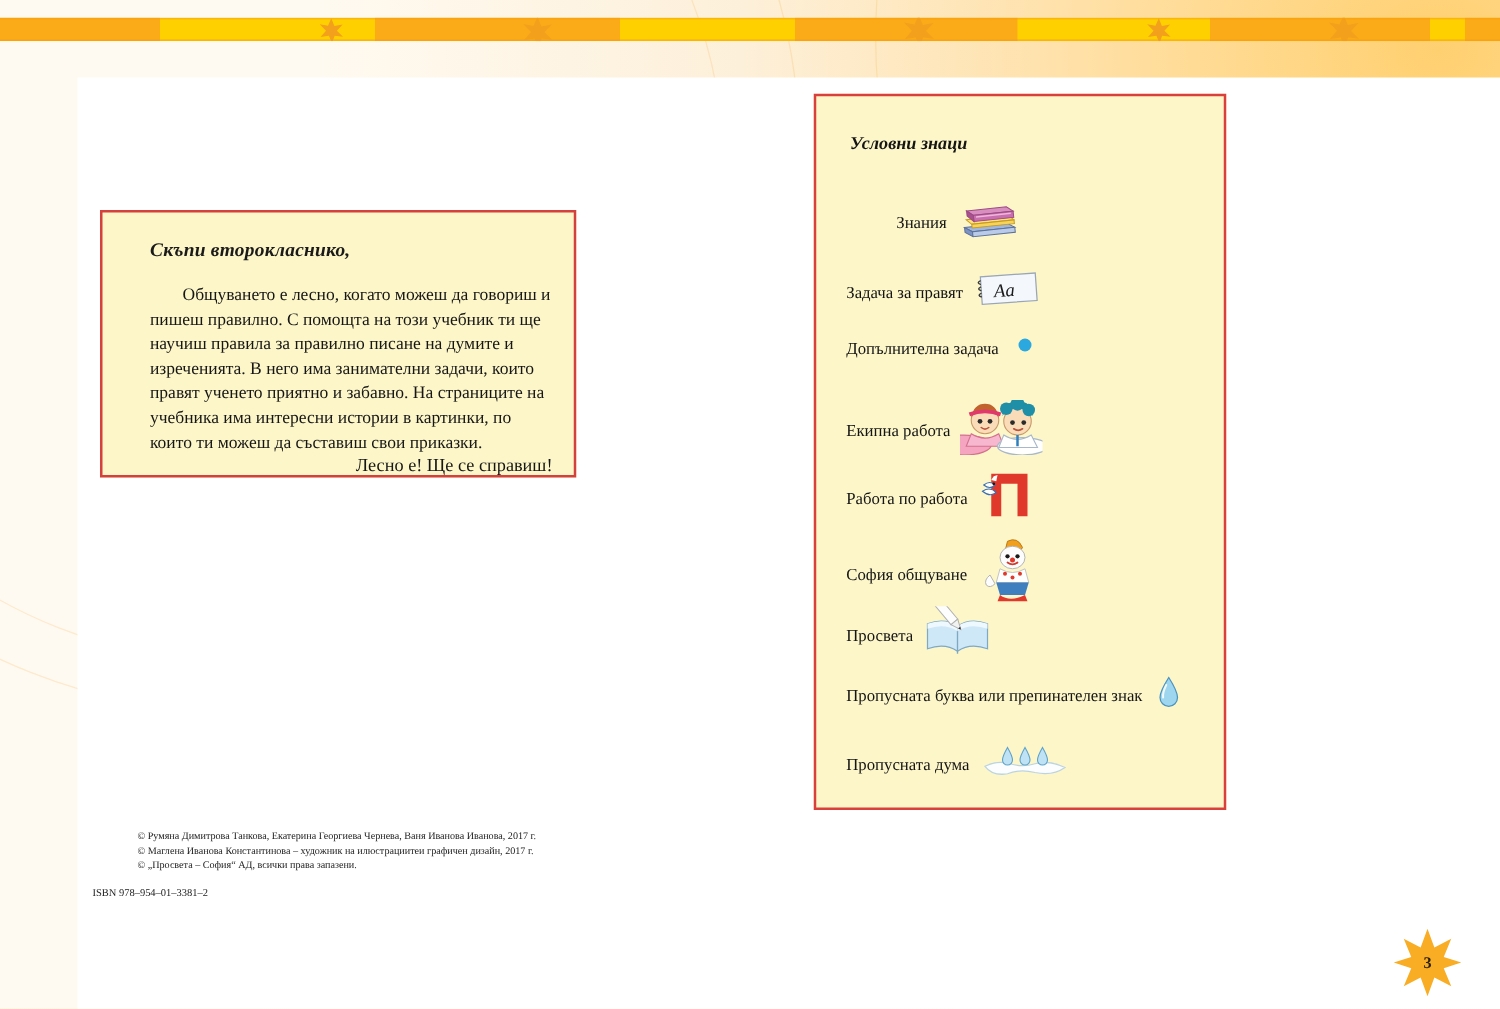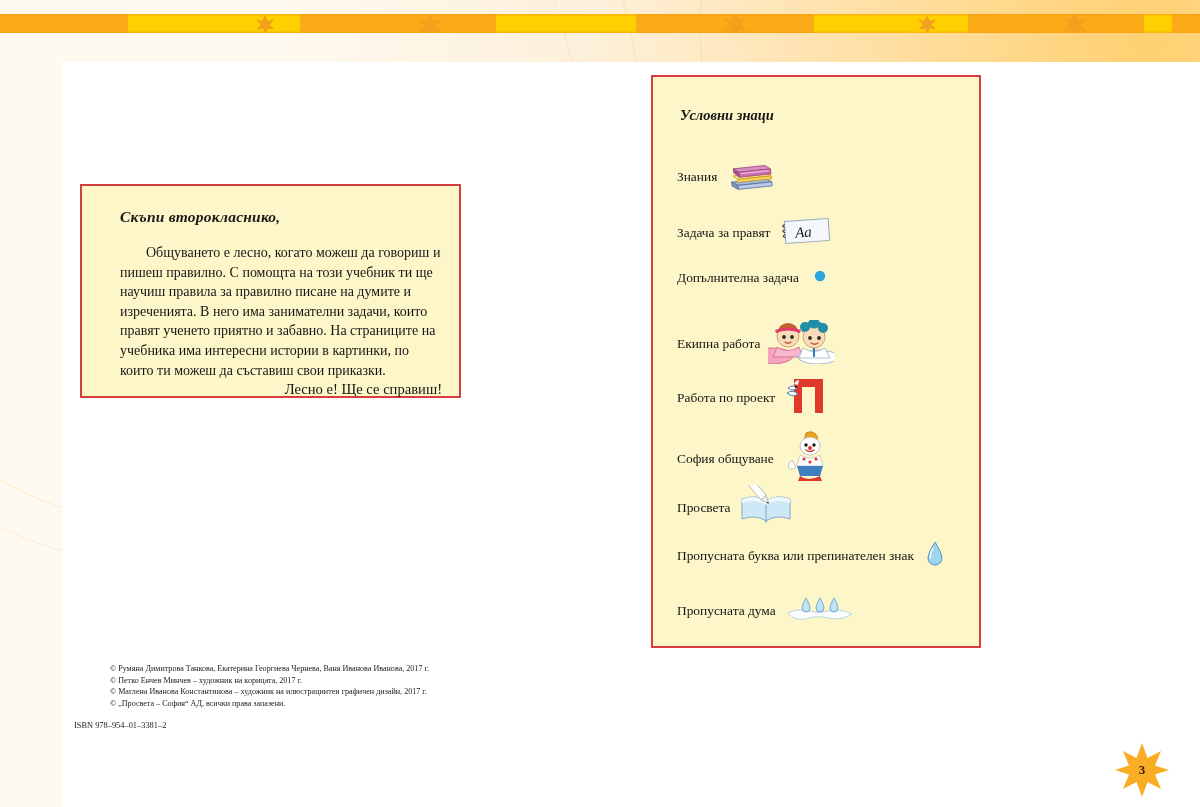--- a/index.html
+++ b/index.html
@@ -42,21 +42,21 @@
   #white-page {
     position: absolute;
     left: 62px; top: 62px;
     width: 1138px; height: 745px;
     background: #ffffff;
   }
 
   
   #greeting-box {
     position: absolute;
-    left: 80px; top: 184px;
+    left: 80px; top: 168px;
     width: 381px; height: 214px;
     background: #fdf6c8;
     border: 2px solid #d4403c;
   }
   #greeting-title {
     font-style: italic;
     font-weight: bold;
     font-size: 15.5px;
     color: #1a1a1a;
     margin: 22px 0 0 38px;
@@ -193,21 +193,21 @@
 
   <div id="greeting-box">
     <div id="greeting-title">Скъпи второкласнико,</div>
     <div id="greeting-body">Общуването е лесно, когато можеш да говориш и пишеш правилно. С помощта на този учебник ти ще научиш правила за правилно писане на думите и изреченията. В него има занимателни задачи, които правят ученето приятно и забавно. На страниците на учебника има интересни истории в картинки, по които ти можеш да съставиш свои приказки.</div>
     <div id="greeting-closing">Лесно е! Ще се справиш!</div>
   </div>
 
   <div id="legend-box">
     <div id="legend-title">Условни знаци</div>
 
-    <div class="legend-row" style="top:83px;">
+    <div class="legend-row" style="top:83px;margin-left:40px;">
       <span class="legend-label">Знания</span>
       <span class="legend-icon">
         <svg width="52" height="30" viewBox="0 0 52 30" xmlns="http://www.w3.org/2000/svg">
           <g transform="rotate(-6 26 15)">
             <path d="M6,20 L40,20 L46,24 L12,24 Z" fill="#9fb6dd" stroke="#5d7199" stroke-width=".8"></path>
             <path d="M6,20 L6,24 L12,28 L12,24 Z" fill="#7b94c4" stroke="#5d7199" stroke-width=".8"></path>
             <path d="M12,24 L46,24 L46,28 L12,28 Z" fill="#b9cbe8" stroke="#5d7199" stroke-width=".8"></path>
             <path d="M8,14 L42,14 L46,18 L12,18 Z" fill="#ffe27a" stroke="#c79a22" stroke-width=".8"></path>
             <path d="M12,18 L46,18 L46,21 L12,21 Z" fill="#f6d35b" stroke="#c79a22" stroke-width=".8"></path>
             <path d="M9,7 L41,7 L46,11 L14,11 Z" fill="#d98ec0" stroke="#9c4b83" stroke-width=".8"></path>
@@ -266,21 +266,21 @@
           <circle cx="42" cy="18" r="1.9" fill="#2b2b2b"></circle>
           <circle cx="51" cy="18" r="1.9" fill="#2b2b2b"></circle>
           <path d="M43,23 q3.5,2.5 7,0" fill="none" stroke="#b9543f" stroke-width="1.3" stroke-linecap="round"></path>
           <path d="M35,28 q11,7 22,0 l5,10 l-31,0z" fill="#ffffff" stroke="#a9b8c8" stroke-width=".9"></path>
           <path d="M46,28 l0,9" stroke="#2f7fbf" stroke-width="2"></path>
         </svg>
       </span>
     </div>
 
     <div class="legend-row" style="top:298px;">
-      <span class="legend-label">Работа по проект</span>
+      <span class="legend-label">Работа по работа</span>
       <span class="legend-icon">
         <svg width="50" height="42" viewBox="0 0 50 42" xmlns="http://www.w3.org/2000/svg">
           <path d="M11,4 L40,4 L40,38 L32,38 L32,12 L19,12 L19,38 L11,38 Z" fill="#e0392b"></path>
           <path d="M13,6 L16,5 L15,10 L11,9 Z" fill="#ffffff"></path>
           <path d="M5,13 q5,-4 9,0 q-4,4 -9,0z" fill="#ffffff" stroke="#3b6fae" stroke-width=".9"></path>
           <path d="M4,18 q6,-4 11,1 q-5,4 -11,-1z" fill="#ffffff" stroke="#3b6fae" stroke-width=".9"></path>
           <circle cx="13" cy="12" r="1.1" fill="#1a1a1a"></circle>
         </svg>
       </span>
     </div>
@@ -344,21 +344,20 @@
             <path d="M36,3 C36,3 32,10 32,13 a4,4 0 0 0 8,0 C40,10 36,3 36,3z" fill="#bfe3f4" stroke="#5fa3cb" stroke-width=".9"></path>
             <path d="M50,3 C50,3 46,10 46,13 a4,4 0 0 0 8,0 C54,10 50,3 50,3z" fill="#bfe3f4" stroke="#5fa3cb" stroke-width=".9"></path>
           </g>
         </svg>
       </span>
     </div>
   </div>
 
   <div id="copyright">
     <div class="copy-line">© Румяна Димитрова Танкова,  Екатерина Георгиева Чернева, Ваня Иванова Иванова, 2017 г.</div>
-    <div class="copy-line">© Петко Енчев Минчев – художник на корицата, 2017 г.</div>
     <div class="copy-line">© Маглена Иванова Константинова – художник на илюстрациитеи графичен дизайн, 2017 г.</div>
     <div class="copy-line">© „Просвета – София“ АД, всички права запазени.</div>
     <div id="isbn">ISBN 978–954–01–3381–2</div>
   </div>
 
   <div id="page-star">
     <svg width="56" height="56" viewBox="0 0 56 56" xmlns="http://www.w3.org/2000/svg">
       <path d="M28,1 L33.5,16 L47,9 L41,23.5 L55,28 L41,32.5 L47,47 L33.5,40 L28,55 L22.5,40 L9,47 L15,32.5 L1,28 L15,23.5 L9,9 L22.5,16 Z" fill="#f9ad25"></path>
     </svg>
     <div id="page-number">3</div>

